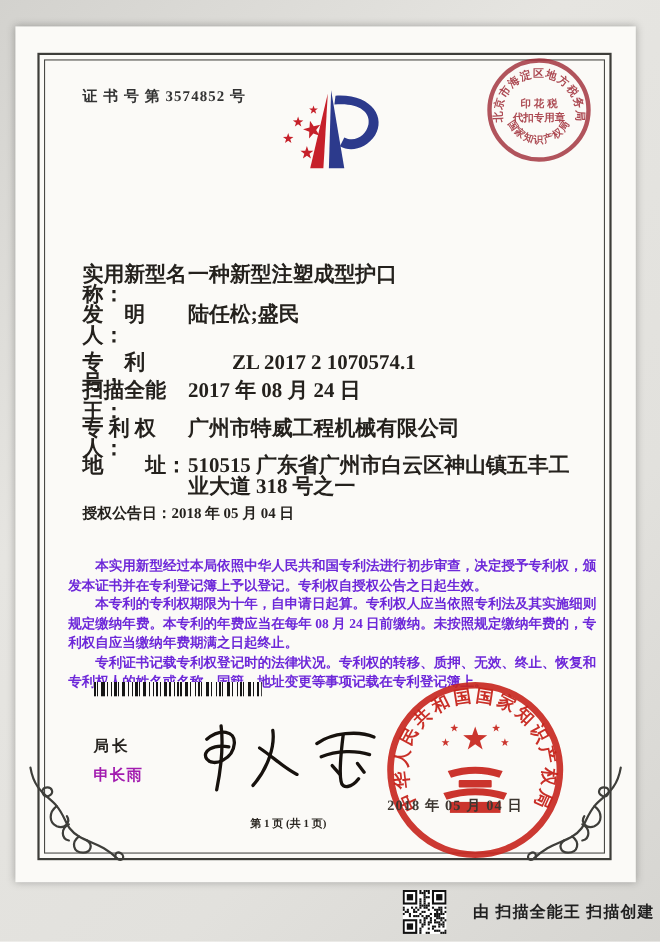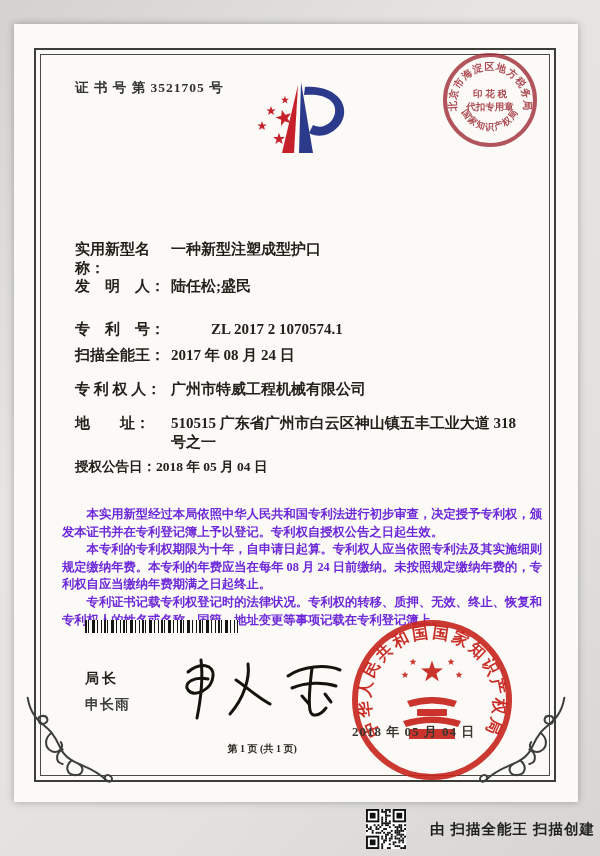--- a/index.html
+++ b/index.html
@@ -22,21 +22,21 @@
     box-shadow:0 0 7px rgba(40,40,40,.35);
   }
   .frame-a{position:absolute;left:20px;right:22px;top:24px;bottom:20px;border:2.5px solid #3d3d39;}
   .frame-b{position:absolute;inset:4px;border:1px solid #4a4a46;}
   .cert-no{position:absolute;left:61px;top:55px;font-size:13.5px;font-weight:700;color:#333;letter-spacing:1px;}
   .logo{position:absolute;left:221px;top:49px;width:130px;height:85px;}
   .title{
     position:absolute;left:0;top:142px;width:100%;text-align:center;
     font-size:29px;font-weight:700;color:#1d1d1b;letter-spacing:9px;text-indent:9px;
   }
-  .field-row{position:absolute;left:61px;font-size:15px;font-weight:600;color:#24211d;display:flex;line-height:19px;}
+  .field-row{position:absolute;left:61px;font-size:19px;font-weight:600;color:#24211d;display:flex;line-height:19px;}
   .field-label{display:inline-block;width:96px;flex:0 0 96px;}
   .field-value{display:inline-block;}
   .row-name{top:216px;}
   .row-inventor{top:253px;}
   .row-patno{top:296px;gap:40px;}
   .row-appdate{top:322px;}
   .row-patentee{top:356px;}
   .row-addr{top:390px;}
   .row-addr .field-value{width:358px;}
   .grant-row{position:absolute;left:61px;top:434px;font-size:13.5px;font-weight:600;color:#24211d;display:flex;}
@@ -44,21 +44,21 @@
   .paras{position:absolute;left:48px;top:482px;width:480px;font-size:12.3px;line-height:17.6px;color:#6d28d9;font-weight:600;}
   .paras p{text-indent:2em;text-align:justify;}
   .barcode{
     position:absolute;left:71px;top:596px;width:153px;height:13px;
     background:repeating-linear-gradient(90deg,
       #151515 0 2px,#fbfaf7 2px 3px,#151515 3px 4px,#fbfaf7 4px 7px,
       #151515 7px 10px,#fbfaf7 10px 12px,#151515 12px 13px,#fbfaf7 13px 16px,
       #151515 16px 17px,#fbfaf7 17px 19px);
   }
   .director-title{position:absolute;left:71px;top:646px;font-size:14px;font-weight:700;color:#24211d;letter-spacing:3px;}
-  .director-name{position:absolute;left:71px;top:672px;font-size:14px;font-weight:700;color:#404040;letter-spacing:1px;}
+  .director-name{position:absolute;left:71px;top:672px;font-size:14px;font-weight:700;color:#a21caf;letter-spacing:1px;}
   .signature{position:absolute;left:146px;top:630px;width:190px;height:75px;}
   .seal{position:absolute;left:333px;top:591px;width:170px;height:170px;}
   .seal-date{position:absolute;left:338px;top:699px;width:170px;font-size:13px;font-weight:700;color:#3c3630;letter-spacing:1px;}
   .page-footer{position:absolute;left:0;top:718px;width:88%;text-align:center;font-size:10px;font-weight:600;color:#2b2722;}
   .stamp{position:absolute;left:426px;top:26px;width:100px;height:100px;opacity:.92;}
   .ornament{position:absolute;width:92px;height:92px;}
   .orn-br{left:462px;top:672px;}
   .orn-bl{left:10px;top:672px;transform:scaleX(-1);}
   .scan-footer{position:absolute;left:366px;top:806px;width:226px;height:46px;display:flex;align-items:center;gap:16px;}
   .qr{width:40px;height:40px;flex:0 0 40px;}
@@ -87,21 +87,21 @@
     <g fill="none" stroke="#3e3e3a" stroke-width="2.2" stroke-linecap="round">
       <path d="M96,2 C92,26 78,30 70,40 C60,52 62,62 48,70 C36,77 24,78 10,92"></path>
       <path d="M70,40 C78,46 78,56 70,60 C62,63 56,56 60,50"></path>
       <path d="M48,70 C56,76 54,86 44,86 C36,86 34,78 40,74"></path>
       <path d="M10,92 C4,96 2,88 8,86 C12,85 14,90 10,92"></path>
       <path d="M82,22 C74,20 72,28 78,30 C84,32 86,24 82,22"></path>
       <path d="M58,58 C66,62 66,72 58,74"></path>
     </g>
   </svg>
 
-  <div class="cert-no">证 书 号 第 3521705 号</div>
+  <div class="cert-no">证 书 号 第 3574852 号</div>
 
   <svg class="logo" viewBox="0 0 130 85">
     <defs>
       <polygon id="star5" points="0,-10 2.35,-3.24 9.51,-3.09 3.8,1.24 5.88,8.09 0,4 -5.88,8.09 -3.8,1.24 -9.51,-3.09 -2.35,-3.24"></polygon>
     </defs>
     <polygon points="63,12 47,80 59,80" fill="var(--logo-red)"></polygon>
     <polygon points="66,9 64,80 78,80" fill="var(--logo-blue)"></polygon>
     <path d="M70,14 C103,12 116,34 106,50 C98,62 84,66 74,60 L78,52 C88,57 98,50 100,40 C102,28 90,20 69,22 Z" fill="var(--logo-blue)"></path>
     <use href="#star5" transform="translate(50,27) scale(0.42)" fill="var(--logo-red)"></use>
     <use href="#star5" transform="translate(36,38) scale(0.5)" fill="var(--logo-red)"></use>

